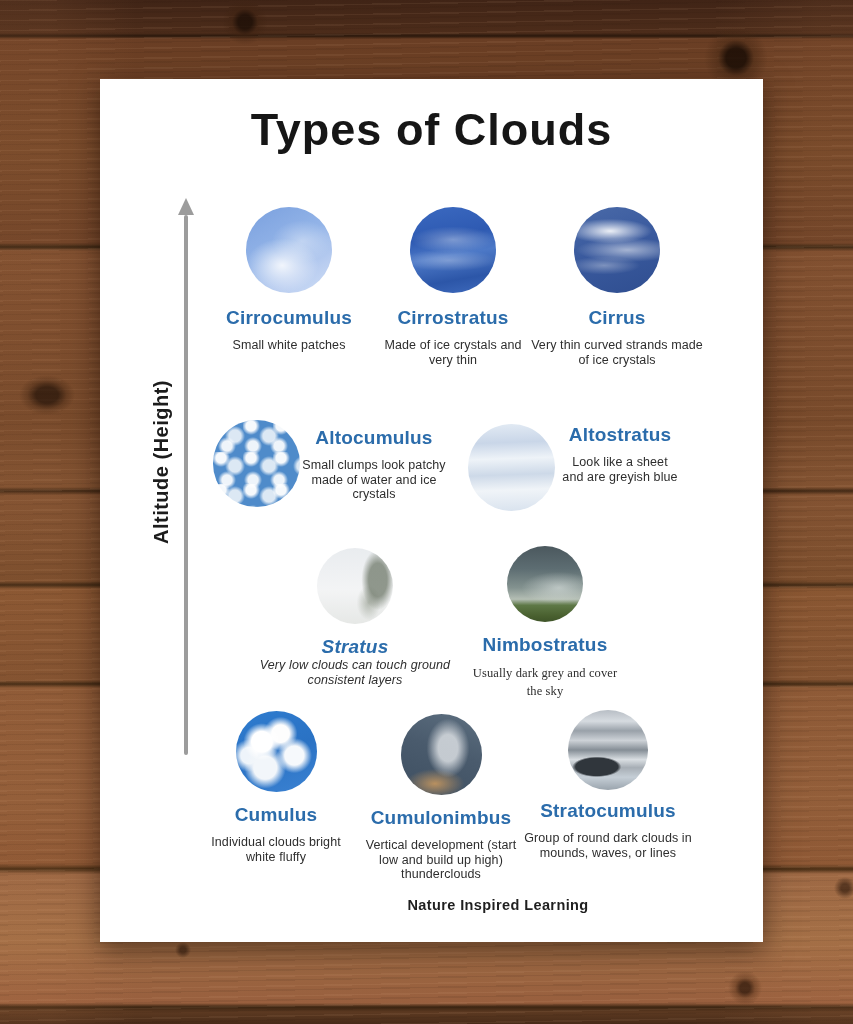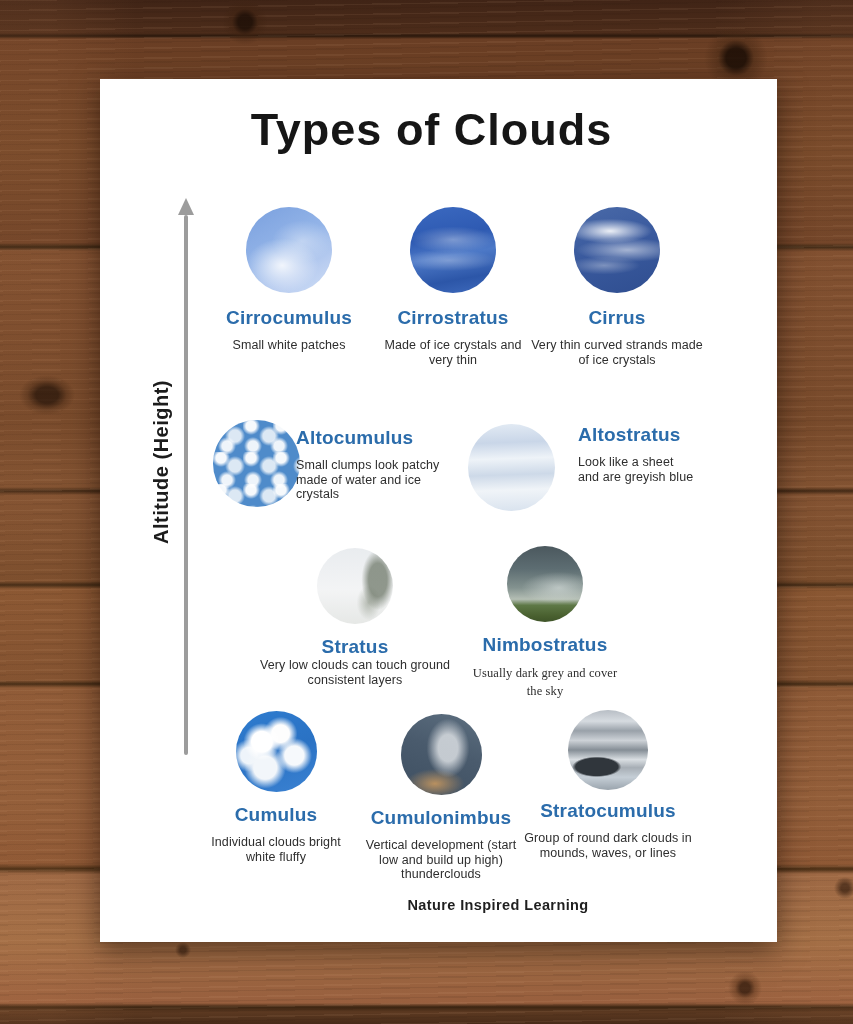--- a/index.html
+++ b/index.html
@@ -33,21 +33,20 @@
       radial-gradient(circle at 845px 888px, rgba(40,20,8,.6) 0 4px, rgba(40,20,8,0) 11px),
       radial-gradient(circle at 183px 950px, rgba(40,20,8,.55) 0 3px, rgba(40,20,8,0) 8px),
       radial-gradient(circle at 432px 892px, rgba(40,20,8,.5) 0 3px, rgba(40,20,8,0) 8px),
       linear-gradient(90deg, rgba(200,130,80,.12) 0 6%, rgba(0,0,0,0) 16% 84%, rgba(200,130,80,.10) 96% 100%);
   }
   
   .paper{
     position:absolute;left:100px;top:79px;width:663px;height:863px;
     background:#ffffff;
     box-shadow:0 8px 26px rgba(20,8,2,.5);
-    padding-left:14px;
   }
   .title{
     position:absolute;left:0;top:26px;width:663px;margin:0;
     text-align:center;font-size:45px;font-weight:bold;color:#161616;
     letter-spacing:1px;line-height:1.1;
   }
   
   .axis-shaft{
     position:absolute;left:84px;top:136px;width:4px;height:540px;
     background:#9c9c9c;border-radius:2px;
@@ -64,21 +63,21 @@
     font-size:20px;font-weight:bold;color:#1c1c1c;letter-spacing:.5px;
   }
   
   .card{position:absolute;margin:0;display:flex;flex-direction:column;align-items:center;text-align:center;}
   .ph{border-radius:50%;flex:0 0 auto;}
   .cname{font-size:19px;font-weight:bold;color:#2b6cab;letter-spacing:.2px;line-height:1.1;}
   .cdesc{font-size:12.5px;color:#2e2e2e;line-height:1.18;letter-spacing:.1px;}
   .cdesc.loose{line-height:1.45;font-family:Liberation Serif, serif;}
   .v .cname{margin-top:15px;}
   .v .cdesc{margin-top:9px;}
-  .tblock{position:absolute;text-align:left;}
+  .tblock{position:absolute;text-align:center;}
   .tblock .cdesc{margin-top:9px;}
   .footer{
     position:absolute;left:0;top:818px;width:796px;text-align:center;
     font-size:14.5px;font-weight:bold;color:#1f1f1f;letter-spacing:.4px;
   }
   
   #ph-cirrocumulus{width:86px;height:86px;background:
     radial-gradient(ellipse 60% 45% at 42% 68%, rgba(255,255,255,.85), rgba(255,255,255,0) 70%),
     radial-gradient(ellipse 50% 35% at 65% 40%, rgba(255,255,255,.4), rgba(255,255,255,0) 70%),
     linear-gradient(150deg,#7fa4e0 10%,#93b4e8 45%,#b9cdf0 75%,#cfdef6 100%);}
@@ -154,26 +153,26 @@
       <div class="cdesc" style="width:142px;">Made of ice crystals and very thin</div>
     </figure>
 
     <div class="ph" id="ph-altocumulus" style="position:absolute;left:113px;top:341px;"></div>
     <div class="tblock" style="left:196px;top:349px;width:156px;">
       <div class="cname">Altocumulus</div>
       <div class="cdesc">Small clumps look patchy made of water and ice crystals</div>
     </div>
 
     <div class="ph" id="ph-altostratus" style="position:absolute;left:368px;top:345px;"></div>
-    <div class="tblock" style="left:478px;top:346px;width:118px;">
+    <div class="tblock" style="left:461px;top:346px;width:118px;">
       <div class="cname">Altostratus</div>
       <div class="cdesc">Look like a sheet and are greyish blue</div>
     </div>
 
-    <figure class="card v" style="left:140px;top:469px;width:230px;">
+    <figure class="card v" style="left:140px;top:469px;width:230px;font-style:italic;">
       <div class="ph" id="ph-stratus"></div>
       <div class="cname" style="margin-top:13px;">Stratus</div>
       <div class="cdesc" style="margin-top:0;width:218px;">Very low clouds can touch ground consistent layers</div>
     </figure>
 
     <figure class="card v" style="left:358px;top:467px;width:174px;">
       <div class="ph" id="ph-nimbostratus"></div>
       <div class="cname" style="margin-top:13px;">Nimbostratus</div>
       <div class="cdesc loose" style="margin-top:8px;width:152px;">Usually dark grey and cover the sky</div>
     </figure>

